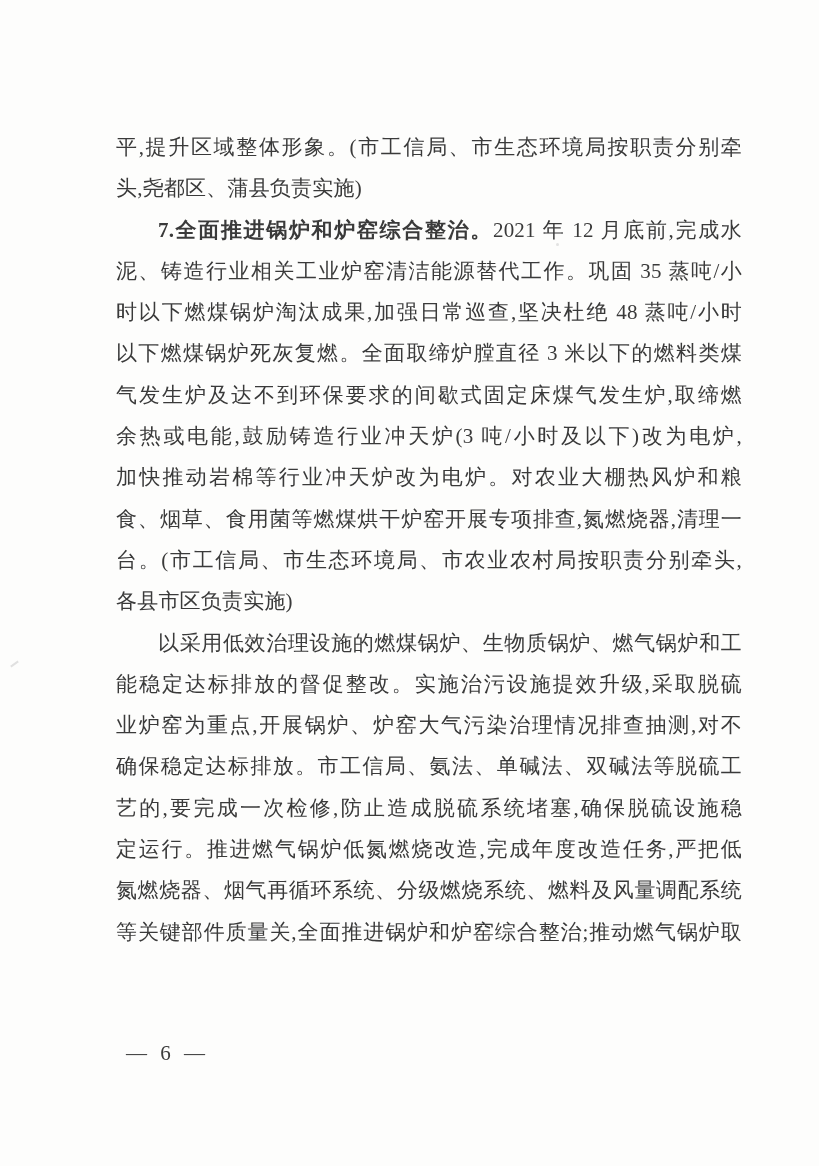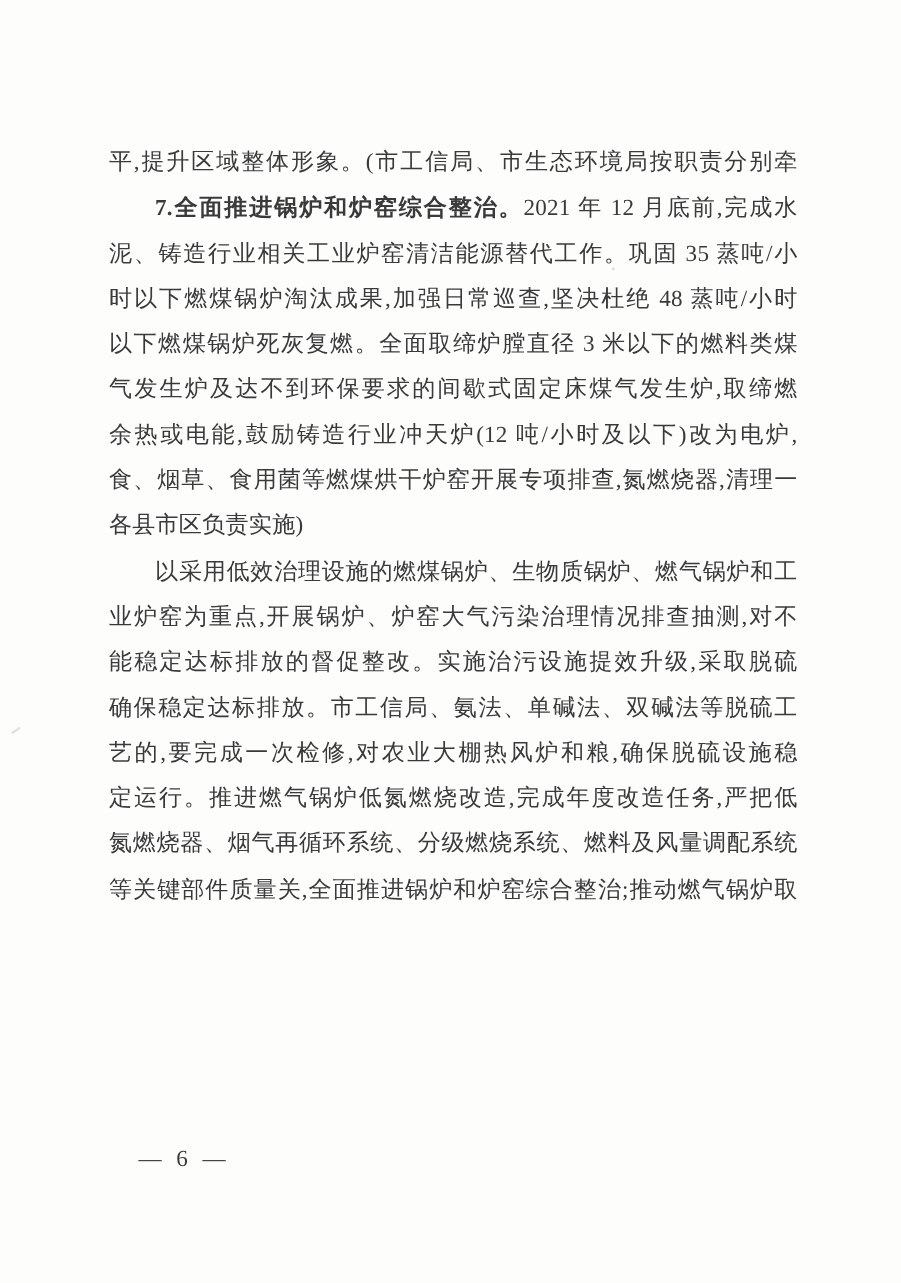--- a/index.html
+++ b/index.html
@@ -15,21 +15,21 @@
   .page {
     position: relative;
     width: 819px;
     height: 1166px;
     background: #fdfdfc;
     font-family: "Liberation Serif", "DejaVu Serif", serif;
     color: #3a3a3a;
   }
   .doc-lines {
     position: absolute;
-    left: 99px;
+    left: 116px;
     top: 127px;
     width: 626px;
   }
   .line {
     height: 41.3px;
     line-height: 41.3px;
     font-size: 21px;
     letter-spacing: 0.2px;
     overflow: hidden;
     white-space: nowrap;
@@ -83,33 +83,36 @@
     border-radius: 50%;
     opacity: 0.45;
   }
 </style>
 </head>
 <body>
 
 <div class="page">
   <div class="doc-lines">
       <div class="line justify"><span class="seg">平,提升区域整体形象。(市工信局、市生态环境局按职责分别牵</span></div>
+      <div class="line"><span class="seg">头,尧都区、蒲县负责实施)</span></div>
       <div class="line justify indent"><span class="seg bold">7.全面推进锅炉和炉窑综合整治。</span><span class="seg">2021 年 12 月底前,完成水</span></div>
       <div class="line justify"><span class="seg">泥、铸造行业相关工业炉窑清洁能源替代工作。巩固 35 蒸吨/小</span></div>
       <div class="line justify"><span class="seg">时以下燃煤锅炉淘汰成果,加强日常巡查,坚决杜绝 48 蒸吨/小时</span></div>
       <div class="line justify"><span class="seg">以下燃煤锅炉死灰复燃。全面取缔炉膛直径 3 米以下的燃料类煤</span></div>
       <div class="line justify"><span class="seg">气发生炉及达不到环保要求的间歇式固定床煤气发生炉,取缔燃</span></div>
-      <div class="line justify"><span class="seg">余热或电能,鼓励铸造行业冲天炉(12 吨/小时及以下)改为电炉,</span></div>
+      <div class="line justify"><span class="seg">余热或电能,鼓励铸造行业冲天炉(3 吨/小时及以下)改为电炉,</span></div>
+      <div class="line justify"><span class="seg">加快推动岩棉等行业冲天炉改为电炉。对农业大棚热风炉和粮</span></div>
       <div class="line justify"><span class="seg">食、烟草、食用菌等燃煤烘干炉窑开展专项排查,氮燃烧器,清理一</span></div>
+      <div class="line justify"><span class="seg">台。(市工信局、市生态环境局、市农业农村局按职责分别牵头,</span></div>
       <div class="line"><span class="seg">各县市区负责实施)</span></div>
       <div class="line justify indent"><span class="seg">以采用低效治理设施的燃煤锅炉、生物质锅炉、燃气锅炉和工</span></div>
+      <div class="line justify"><span class="seg">能稳定达标排放的督促整改。实施治污设施提效升级,采取脱硫</span></div>
       <div class="line justify"><span class="seg">业炉窑为重点,开展锅炉、炉窑大气污染治理情况排查抽测,对不</span></div>
-      <div class="line justify"><span class="seg">能稳定达标排放的督促整改。实施治污设施提效升级,采取脱硫</span></div>
       <div class="line justify"><span class="seg">确保稳定达标排放。市工信局、氨法、单碱法、双碱法等脱硫工</span></div>
-      <div class="line justify"><span class="seg">艺的,要完成一次检修,对农业大棚热风炉和粮,确保脱硫设施稳</span></div>
+      <div class="line justify"><span class="seg">艺的,要完成一次检修,防止造成脱硫系统堵塞,确保脱硫设施稳</span></div>
       <div class="line justify"><span class="seg">定运行。推进燃气锅炉低氮燃烧改造,完成年度改造任务,严把低</span></div>
       <div class="line justify"><span class="seg">氮燃烧器、烟气再循环系统、分级燃烧系统、燃料及风量调配系统</span></div>
       <div class="line justify"><span class="seg">等关键部件质量关,全面推进锅炉和炉窑综合整治;推动燃气锅炉取</span></div>
     </div>
   <div class="footer">— 6 —</div>
   <div class="artifact a1"></div>
   <div class="artifact a2"></div>
   <div class="artifact a3"></div>
 </div>
 

